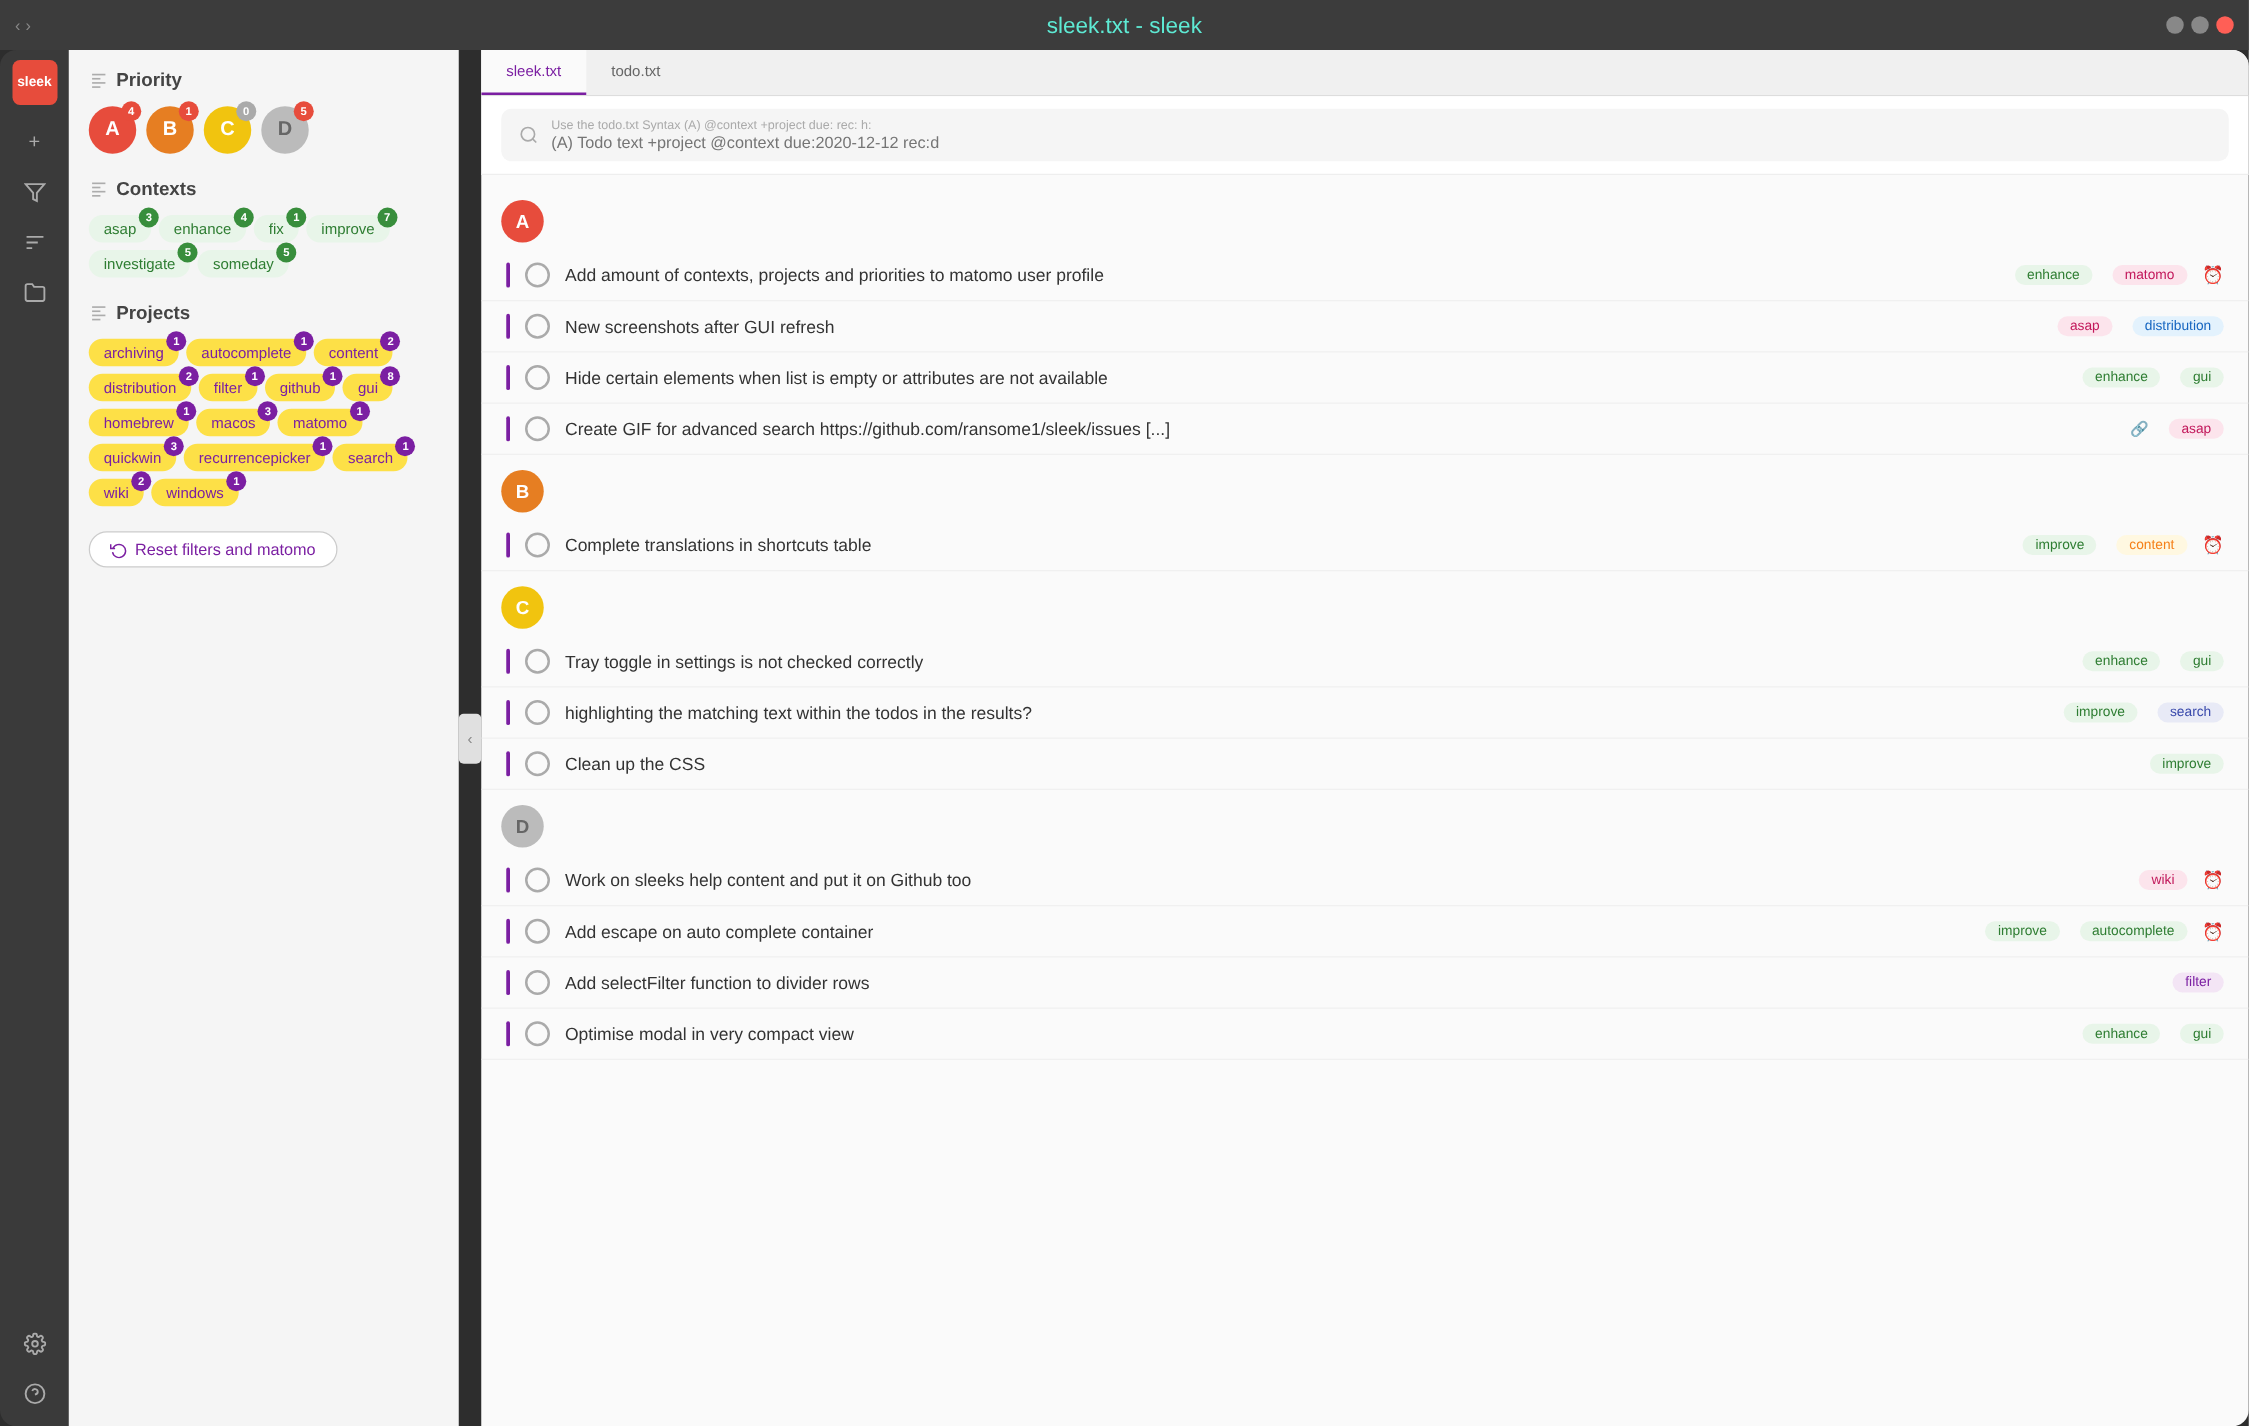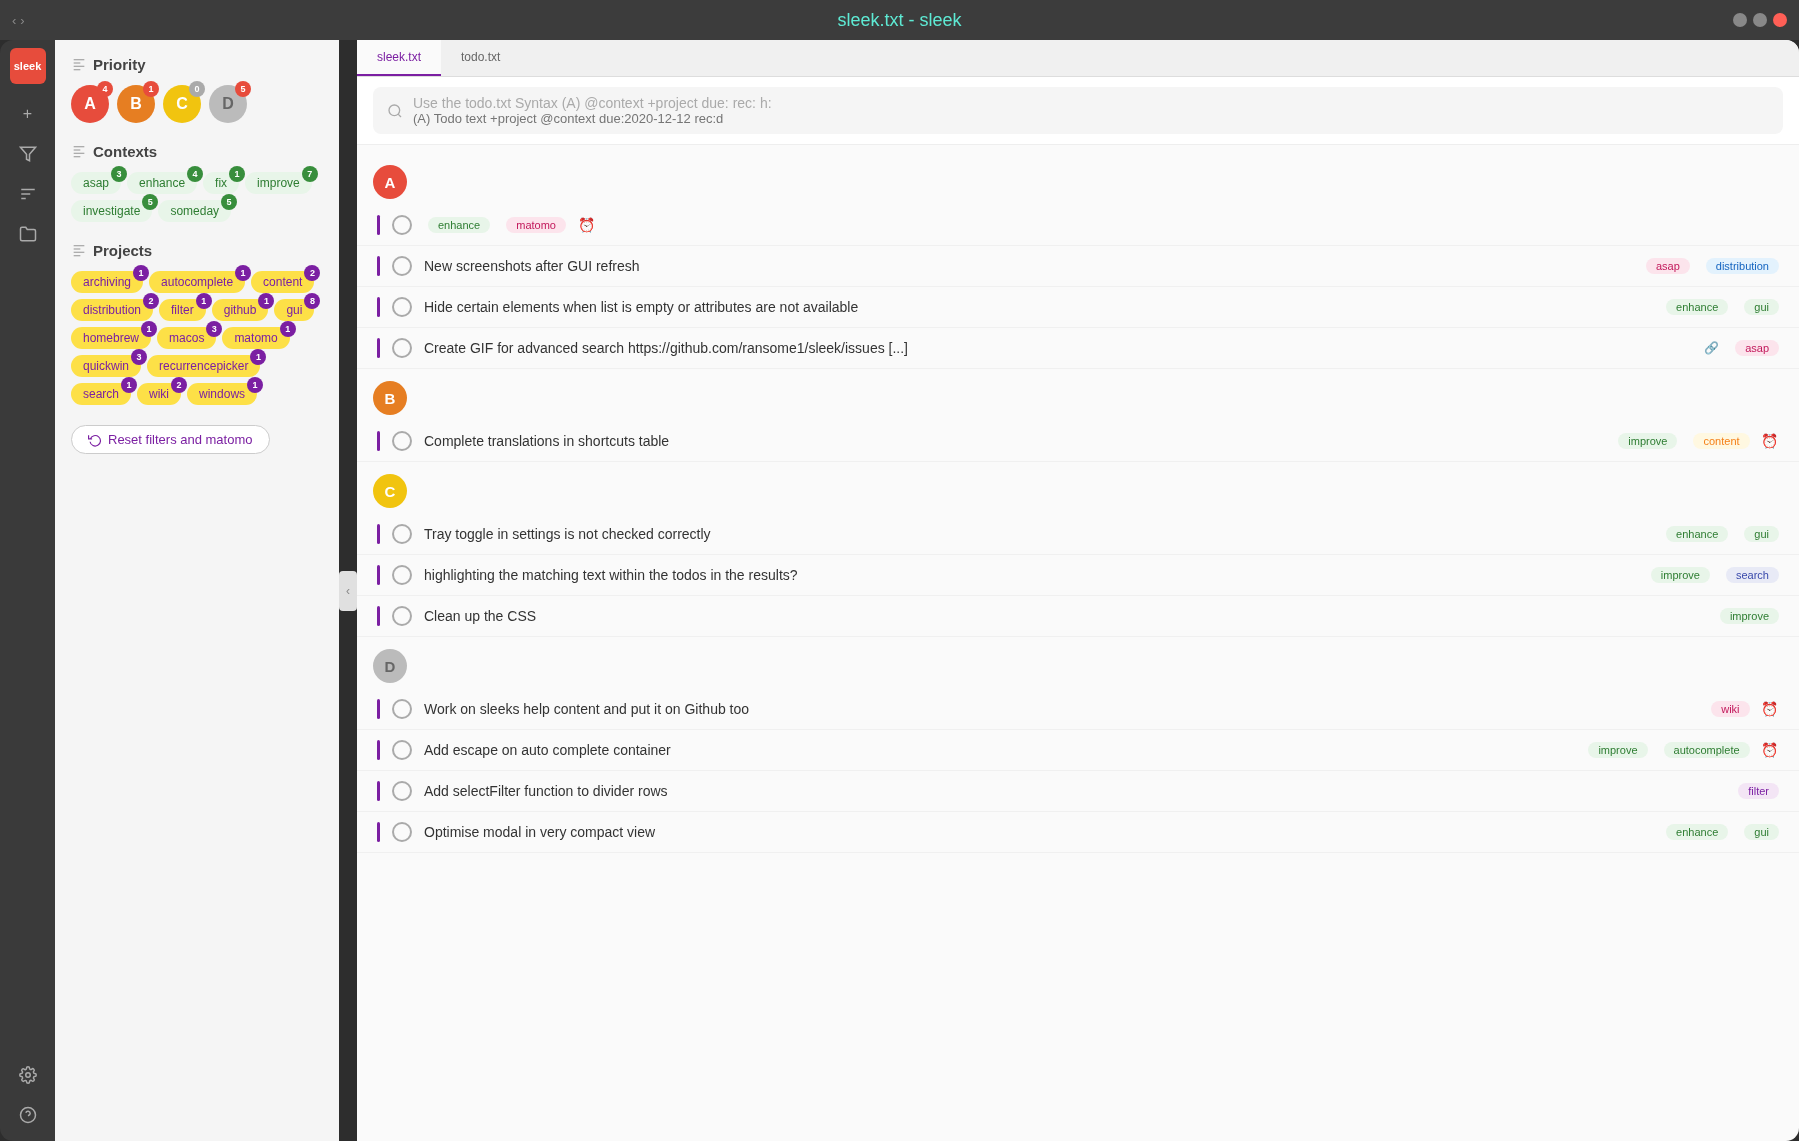--- a/index.html
+++ b/index.html
@@ -44,21 +44,21 @@
     .nav-icon-btn {
       width: 36px; height: 36px;
       display: flex; align-items: center; justify-content: center;
       color: #aaa; cursor: pointer; border-radius: 6px;
       font-size: 16px;
     }
     .nav-spacer { flex: 1; }
 
     
     .sidebar {
-      width: 284px;
+      width: 312px;
       background: #f5f5f5;
       overflow-y: auto;
       padding: 16px;
       flex-shrink: 0;
     }
 
     .sidebar-section-title {
       display: flex; align-items: center; gap: 6px;
       font-size: 15px; font-weight: 600; color: #444;
       margin-bottom: 12px;
@@ -155,21 +155,21 @@
     .search-bar {
       padding: 10px 16px;
       border-bottom: 1px solid #eee;
       background: white;
       flex-shrink: 0;
     }
     .search-inner {
       display: flex; align-items: center; gap: 10px;
       background: #f5f5f5; border-radius: 8px; padding: 8px 14px;
     }
-    .search-hint { color: #aaa; font-size: 14px; }
+    .search-hint { color: #aaa; font-size: 10px; }
 
     .todo-list { flex: 1; overflow-y: auto; padding: 8px 0; }
 
     .priority-group { margin-bottom: 8px; }
     .priority-header {
       width: 34px; height: 34px; border-radius: 50%;
       display: flex; align-items: center; justify-content: center;
       font-weight: 700; font-size: 15px; color: white;
       margin: 12px 16px 6px 16px;
     }
@@ -380,20 +380,21 @@
       </div>
     </div>
 
     <div class="todo-list">
 
       <div class="priority-group">
         <div class="priority-header ph-a">A</div>
         <div class="todo-item">
           <div class="left-accent"></div>
           <div class="todo-checkbox"></div>
+          <span class="todo-text">Add amount of contexts, projects and priorities to matomo user profile</span>
           <span class="tag-pill tag-enhance">enhance</span>
           <span class="tag-pill tag-matomo">matomo</span>
           <span class="todo-time-icon">⏰</span>
         </div>
         <div class="todo-item">
           <div class="left-accent"></div>
           <div class="todo-checkbox"></div>
           <span class="todo-text">New screenshots after GUI refresh</span>
           <span class="tag-pill tag-asap">asap</span>
           <span class="tag-pill tag-distribution">distribution</span>

